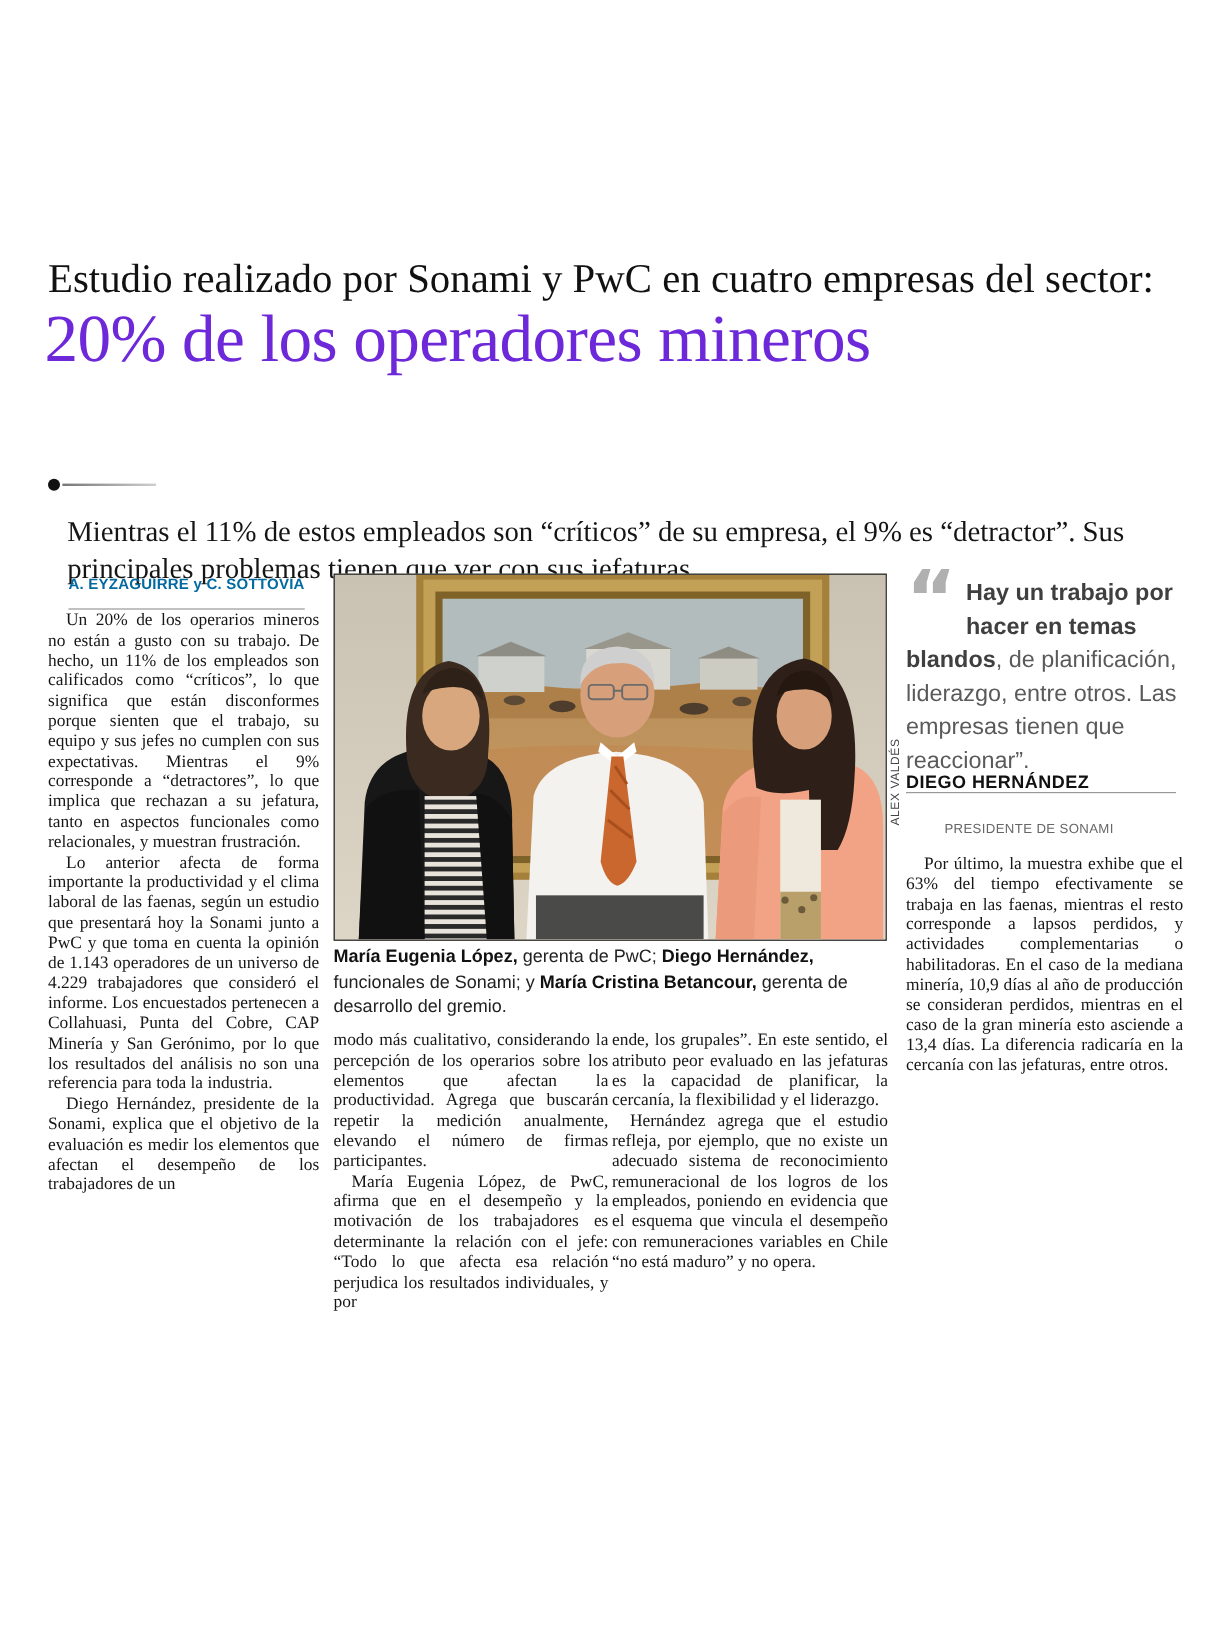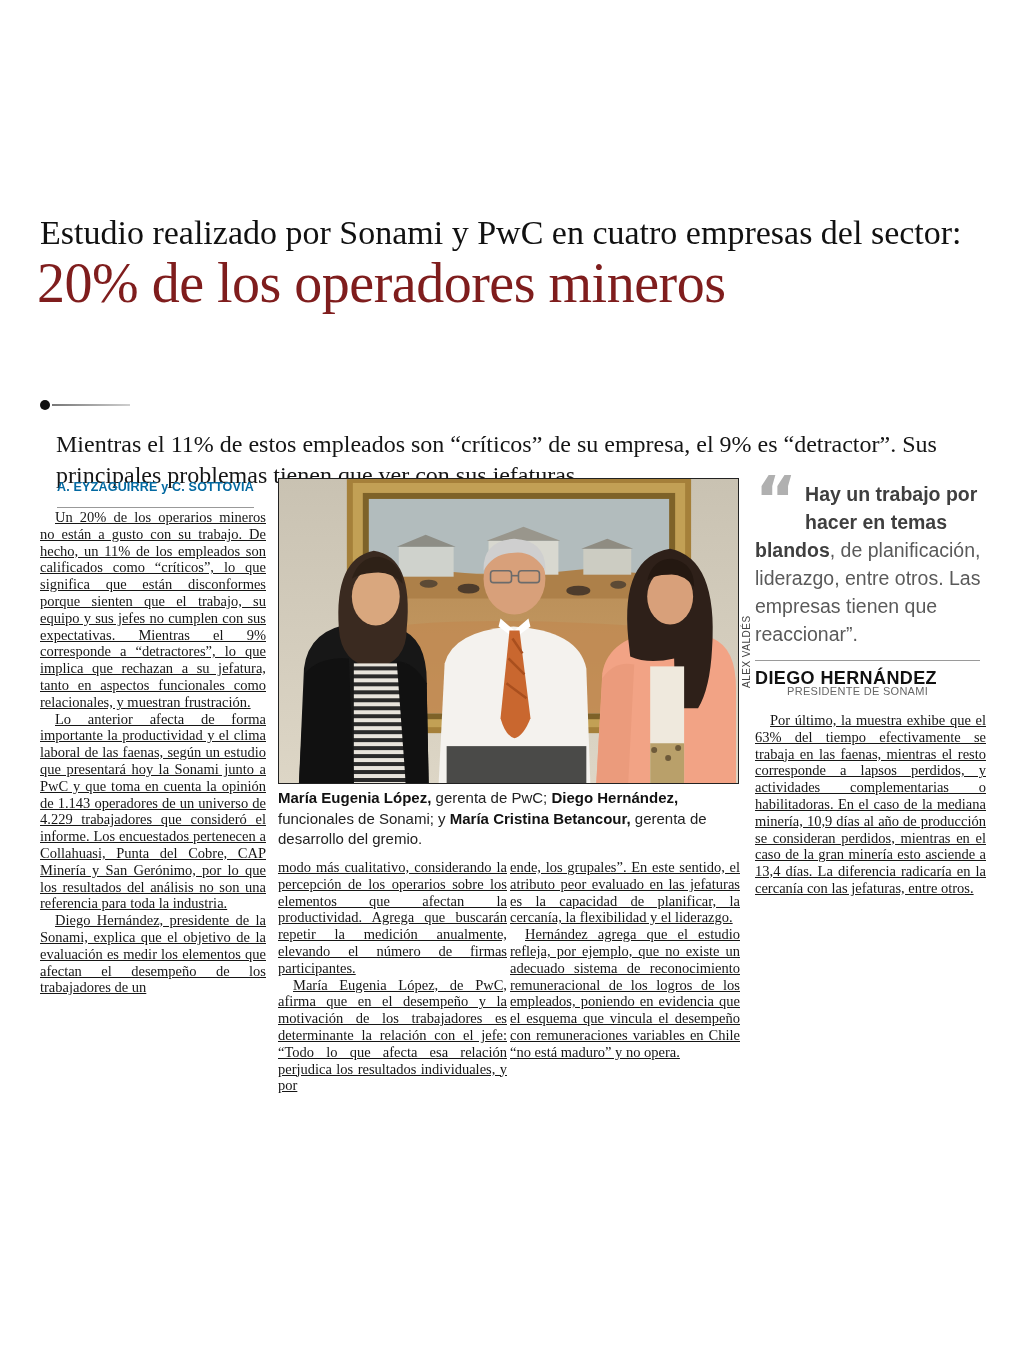--- a/index.html
+++ b/index.html
@@ -8,21 +8,21 @@
     width:1015px; height:1366px; position:relative;
     font-family:"Liberation Serif", serif; color:#1a1a1a;
     overflow:hidden;
   }
   .kicker {
     position:absolute; left:40px; top:218px; width:930px;
     font-size:34px; line-height:30px; color:#111;
   }
   .headline {
     position:absolute; left:37px; top:250px; width:940px;
-    font-size:56px; line-height:66px; font-weight:400; color:#7f1d1d;
+    font-size:56px; line-height:66px; font-weight:400; color:#6d28d9;
     letter-spacing:-0.5px;
   }
   .bullet-row { position:absolute; left:40px; top:395px; width:130px; height:12px; }
   .bullet-dot {
     display:inline-block; width:10px; height:10px; border-radius:50%;
     background:#111; vertical-align:middle;
   }
   .bullet-line {
     display:inline-block; width:78px; height:2px; vertical-align:middle;
     background:linear-gradient(to right,#777,#cfcfcf); margin-left:2px;
@@ -33,21 +33,21 @@
   }
   .byline {
     position:absolute; left:57px; top:480px;
     font-family:"Liberation Sans", sans-serif; font-weight:bold;
     font-size:12.5px; color:#0369a1; letter-spacing:0.2px;
     border-bottom:1px solid #999; padding-bottom:13px;
   }
   .bodycol {
     position:absolute; text-align:justify;
     font-size:14.5px; line-height:16.8px; color:#161616;
-    hyphens:auto;text-decoration:underline; -webkit-hyphens:auto;
+    hyphens:auto; -webkit-hyphens:auto;
   }
   .bodycol p { text-indent:15px; }
   .bodycol p.cont { text-indent:0;margin-top:16px; }
   .col-left  { left:40px;  top:509px; width:226px; }
   .col-mid1  { left:278px; top:843px; width:229px; }
   .col-mid2  { left:510px; top:843px; width:230px; }
   .col-right-body { left:755px; top:712px; width:231px; }
 
   .photo {
     position:absolute; left:278px; top:478px; width:461px; height:306px;
@@ -75,23 +75,23 @@
   .pullquote .qmark {
     float:left; font-size:64px; line-height:40px; color:#b0b0b0;
     font-weight:bold; margin-right:8px; font-family:"DejaVu Sans", sans-serif;
   }
   .pullquote b { color:#3f3f3f; }
   .quote-rule {
     position:absolute; left:755px; top:660px; width:225px; height:1px;
     background:#9a9a9a;
   }
   .attribution-name {
-    position:absolute; left:755px; top:668px;
+    position:absolute; left:755px; top:644px;
     font-family:"Liberation Sans", sans-serif; font-weight:bold;
-    font-size:18px; letter-spacing:0.4px; color:#111;
+    font-size:15px; letter-spacing:0.4px; color:#111;
   }
   .attribution-title {
     position:absolute; left:755px; top:685px;
     font-family:"Liberation Sans", sans-serif;
     font-size:11px; letter-spacing:0.3px; color:#666;margin-left:32px;
   }
 </style>
 </head>
 <body>
 

